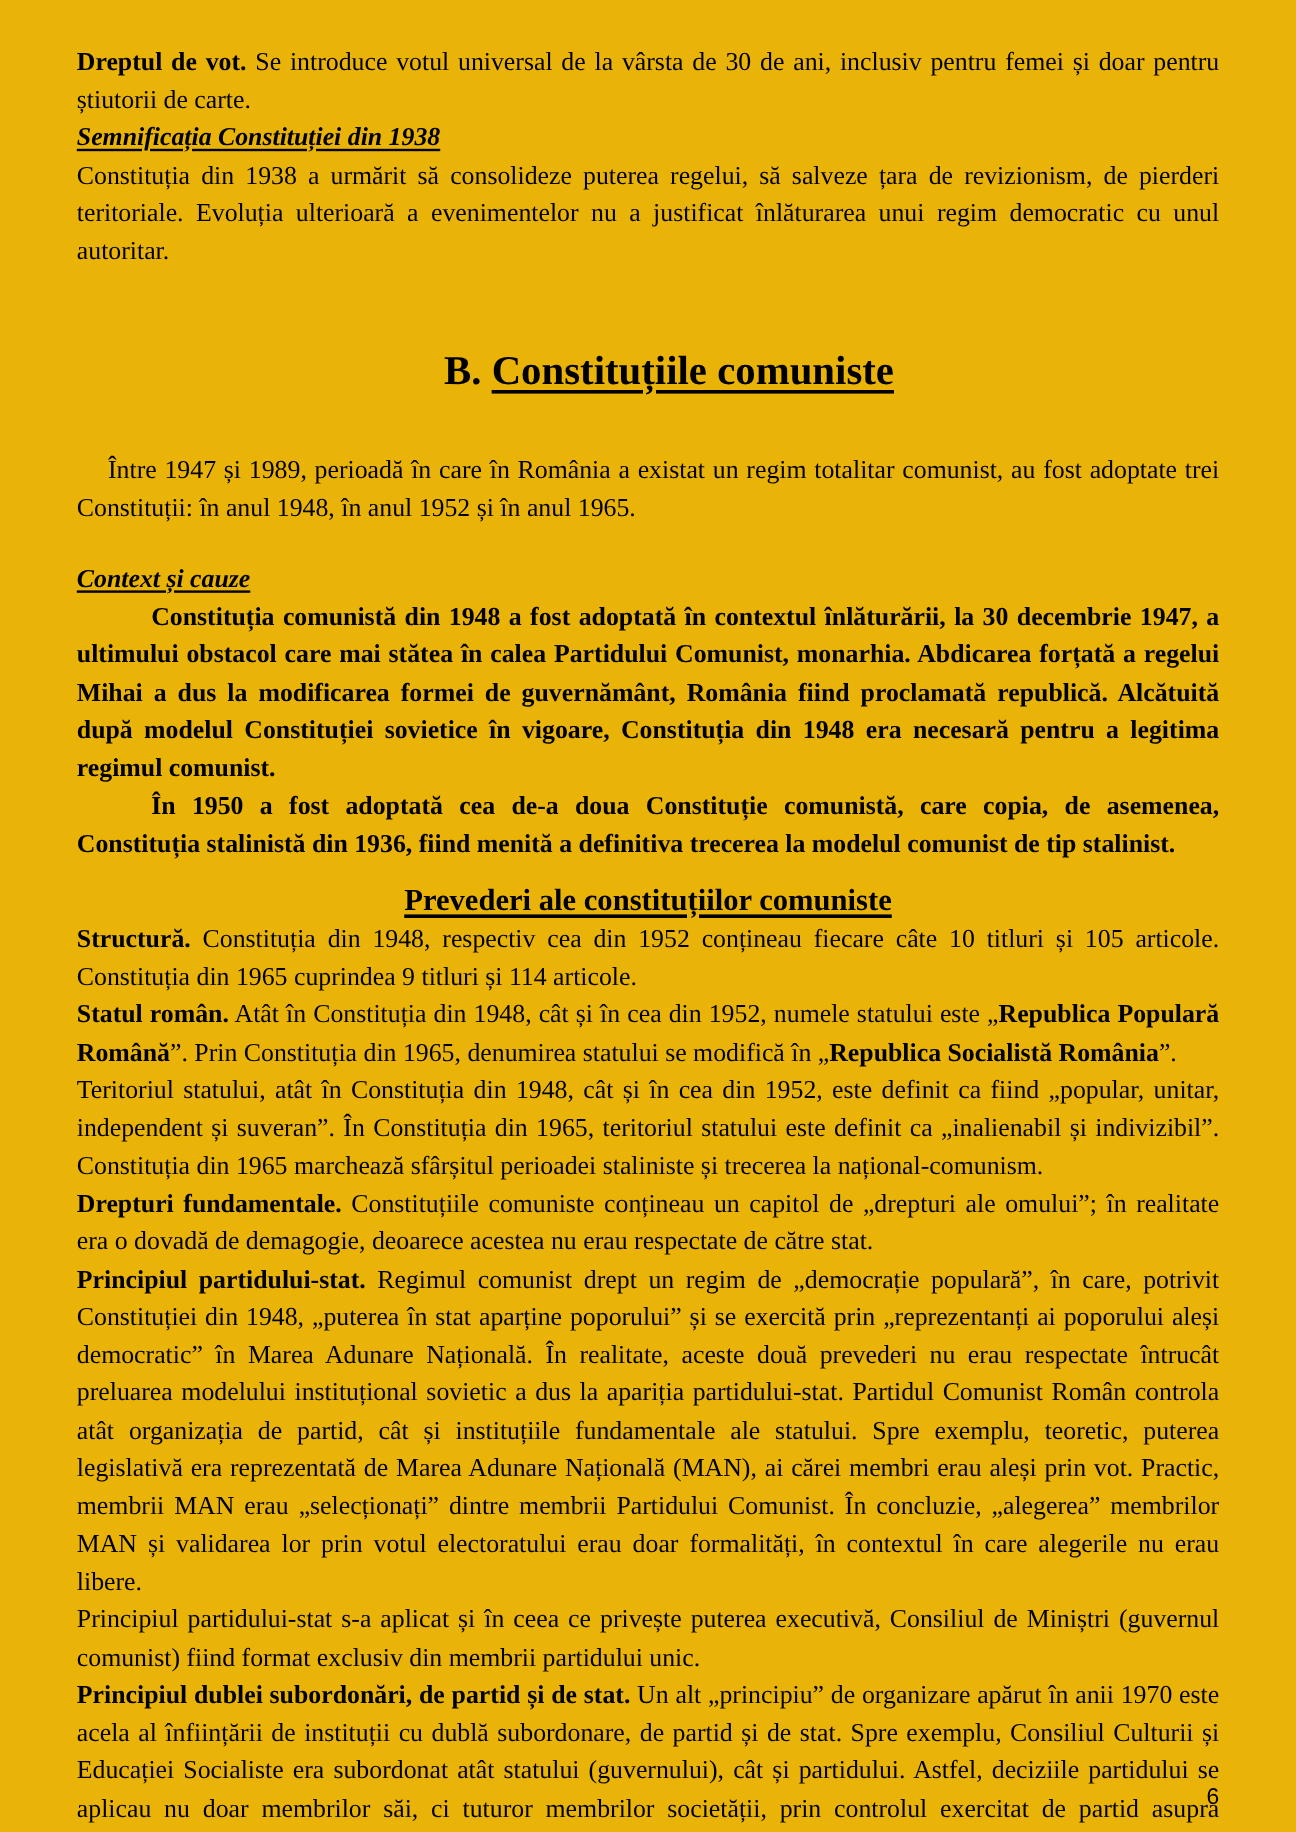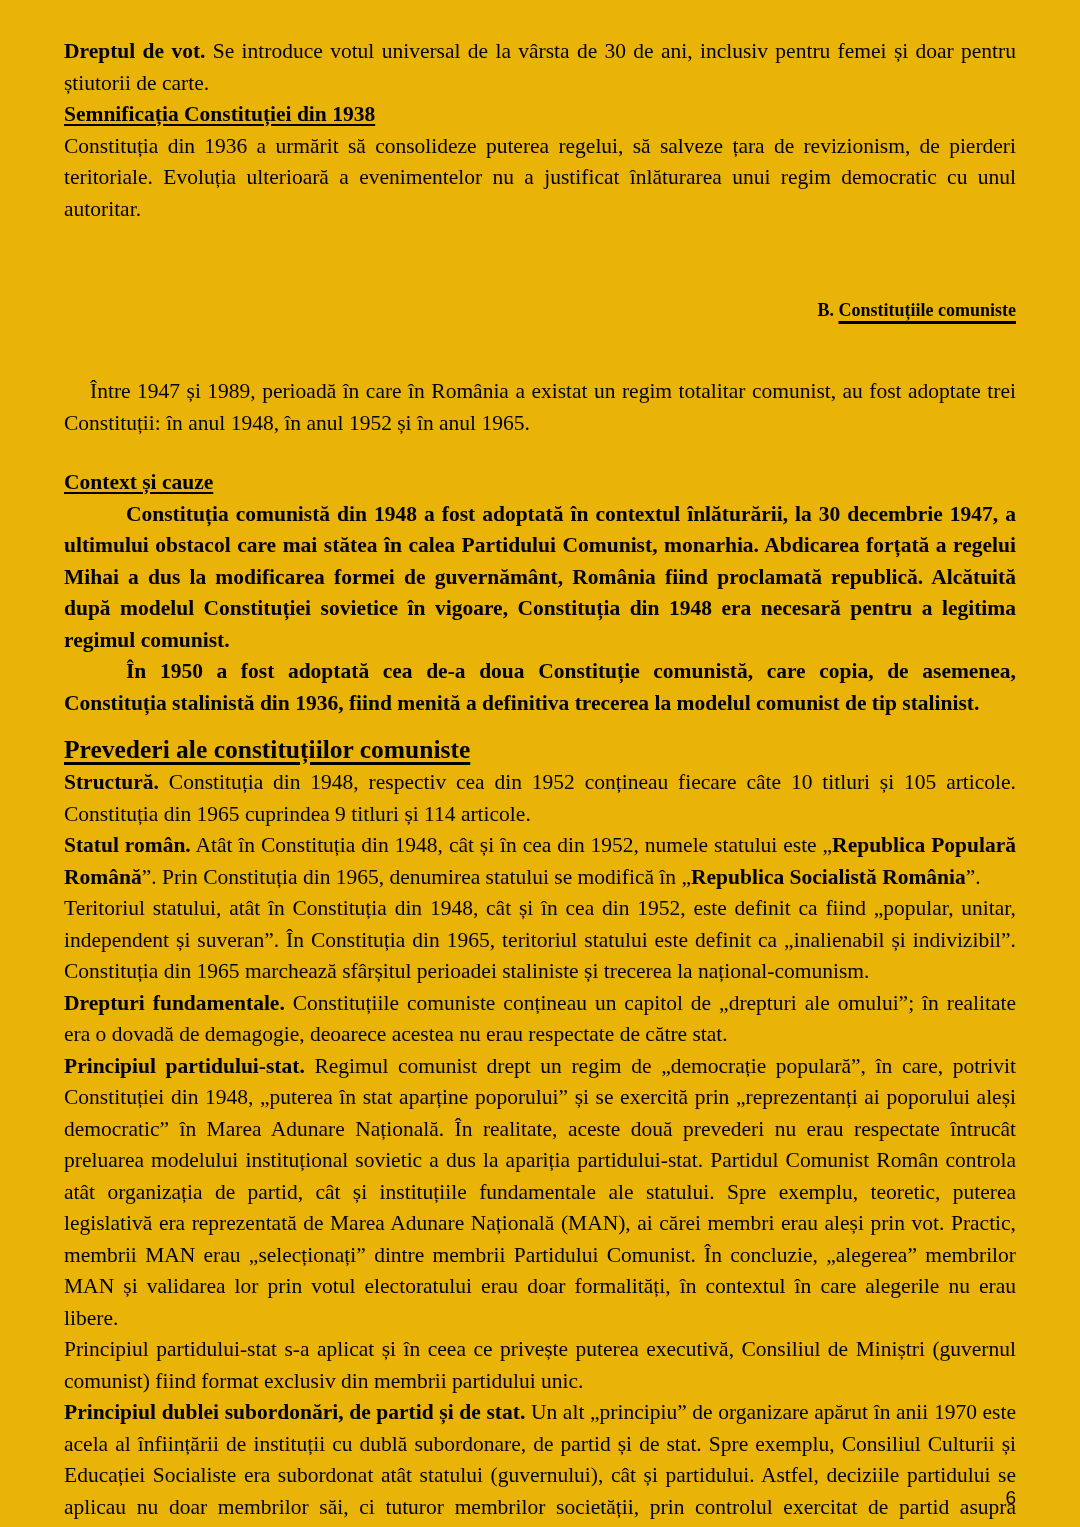--- a/index.html
+++ b/index.html
@@ -42,45 +42,46 @@
 
   b, .b { font-weight: bold; }
 
   
   .head-underline {
     margin: 0;
     font-size: 21.5px;
     line-height: 31.5px;
     font-weight: bold;
     text-align: left;
+    font-style: italic;
   }
   .head-underline > span.u {
     text-decoration: underline;
     text-decoration-thickness: 2px;
     text-underline-offset: 3px;
   }
   .head-section {
     margin: 0;
     font-size: 25.5px;
     line-height: 34px;
     font-weight: bold;
-    text-align: left;
+    text-align: center;
   }
   .head-section > span.u {
     text-decoration: underline;
     text-decoration-thickness: 2.5px;
     text-underline-offset: 4px;
   }
   .head-major {
     margin: 0;
-    font-size: 18px;
+    font-size: 34px;
     line-height: 38px;
     font-weight: bold;
     padding-left: 35px;
-    text-align: right;
+    text-align: center;
   }
   .head-major > span.u {
     text-decoration: underline;
     text-decoration-thickness: 2.5px;
     text-underline-offset: 5px;
   }
 
   
   .gap-xl { height: 66px; }
   .gap-lg { height: 47px; }
@@ -101,21 +102,21 @@
 </head>
 <body>
 
 <div class="page">
   <div class="content">
 
     <p class="flush"><b>Dreptul de vot.</b><span> Se introduce votul universal de la vârsta de 30 de ani, inclusiv pentru femei și doar pentru știutorii de carte.</span></p>
 
     <div class="head-underline"><span class="u">Semnificația Constituției din 1938</span></div>
 
-    <p class="flush">Constituția din 1936 a urmărit să consolideze puterea regelui, să salveze țara de revizionism, de pierderi teritoriale. Evoluția ulterioară a evenimentelor nu a justificat înlăturarea unui regim democratic cu unul autoritar.</p>
+    <p class="flush">Constituția din 1938 a urmărit să consolideze puterea regelui, să salveze țara de revizionism, de pierderi teritoriale. Evoluția ulterioară a evenimentelor nu a justificat înlăturarea unui regim democratic cu unul autoritar.</p>
 
     <div class="gap-xl"></div>
 
     <div class="head-major"><span>B.</span>
       <span class="u">Constituțiile comuniste</span></div>
 
     <div class="gap-lg"></div>
 
     <p class="indent-sm">Între 1947 și 1989, perioadă în care în România a existat un regim totalitar comunist, au fost adoptate trei Constituții: în anul 1948, în anul 1952 și în anul 1965.</p>
 

